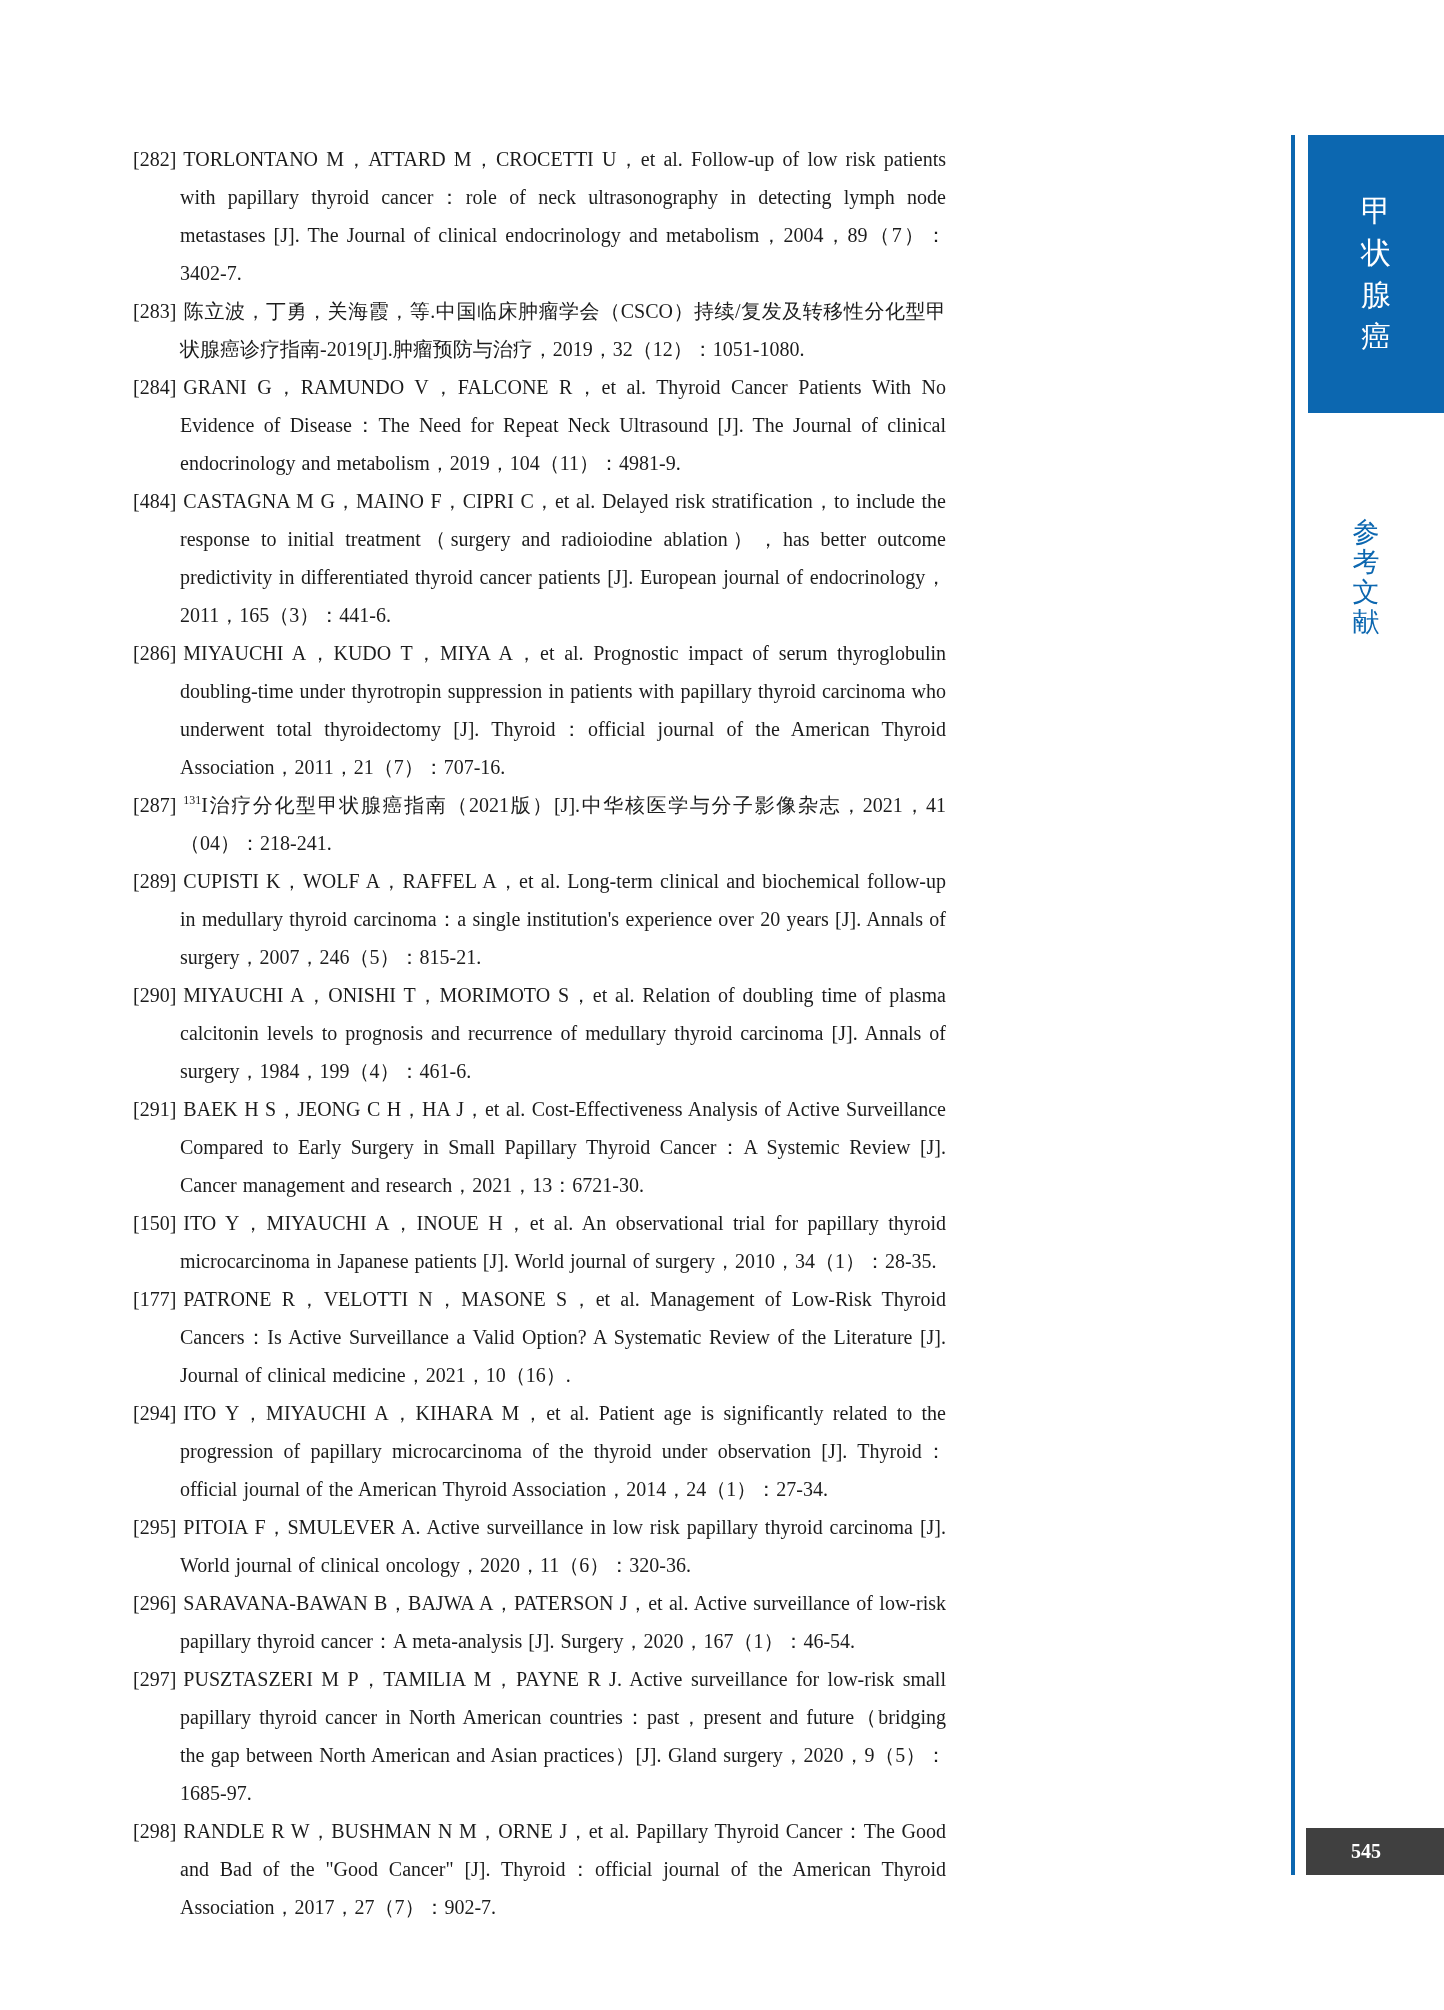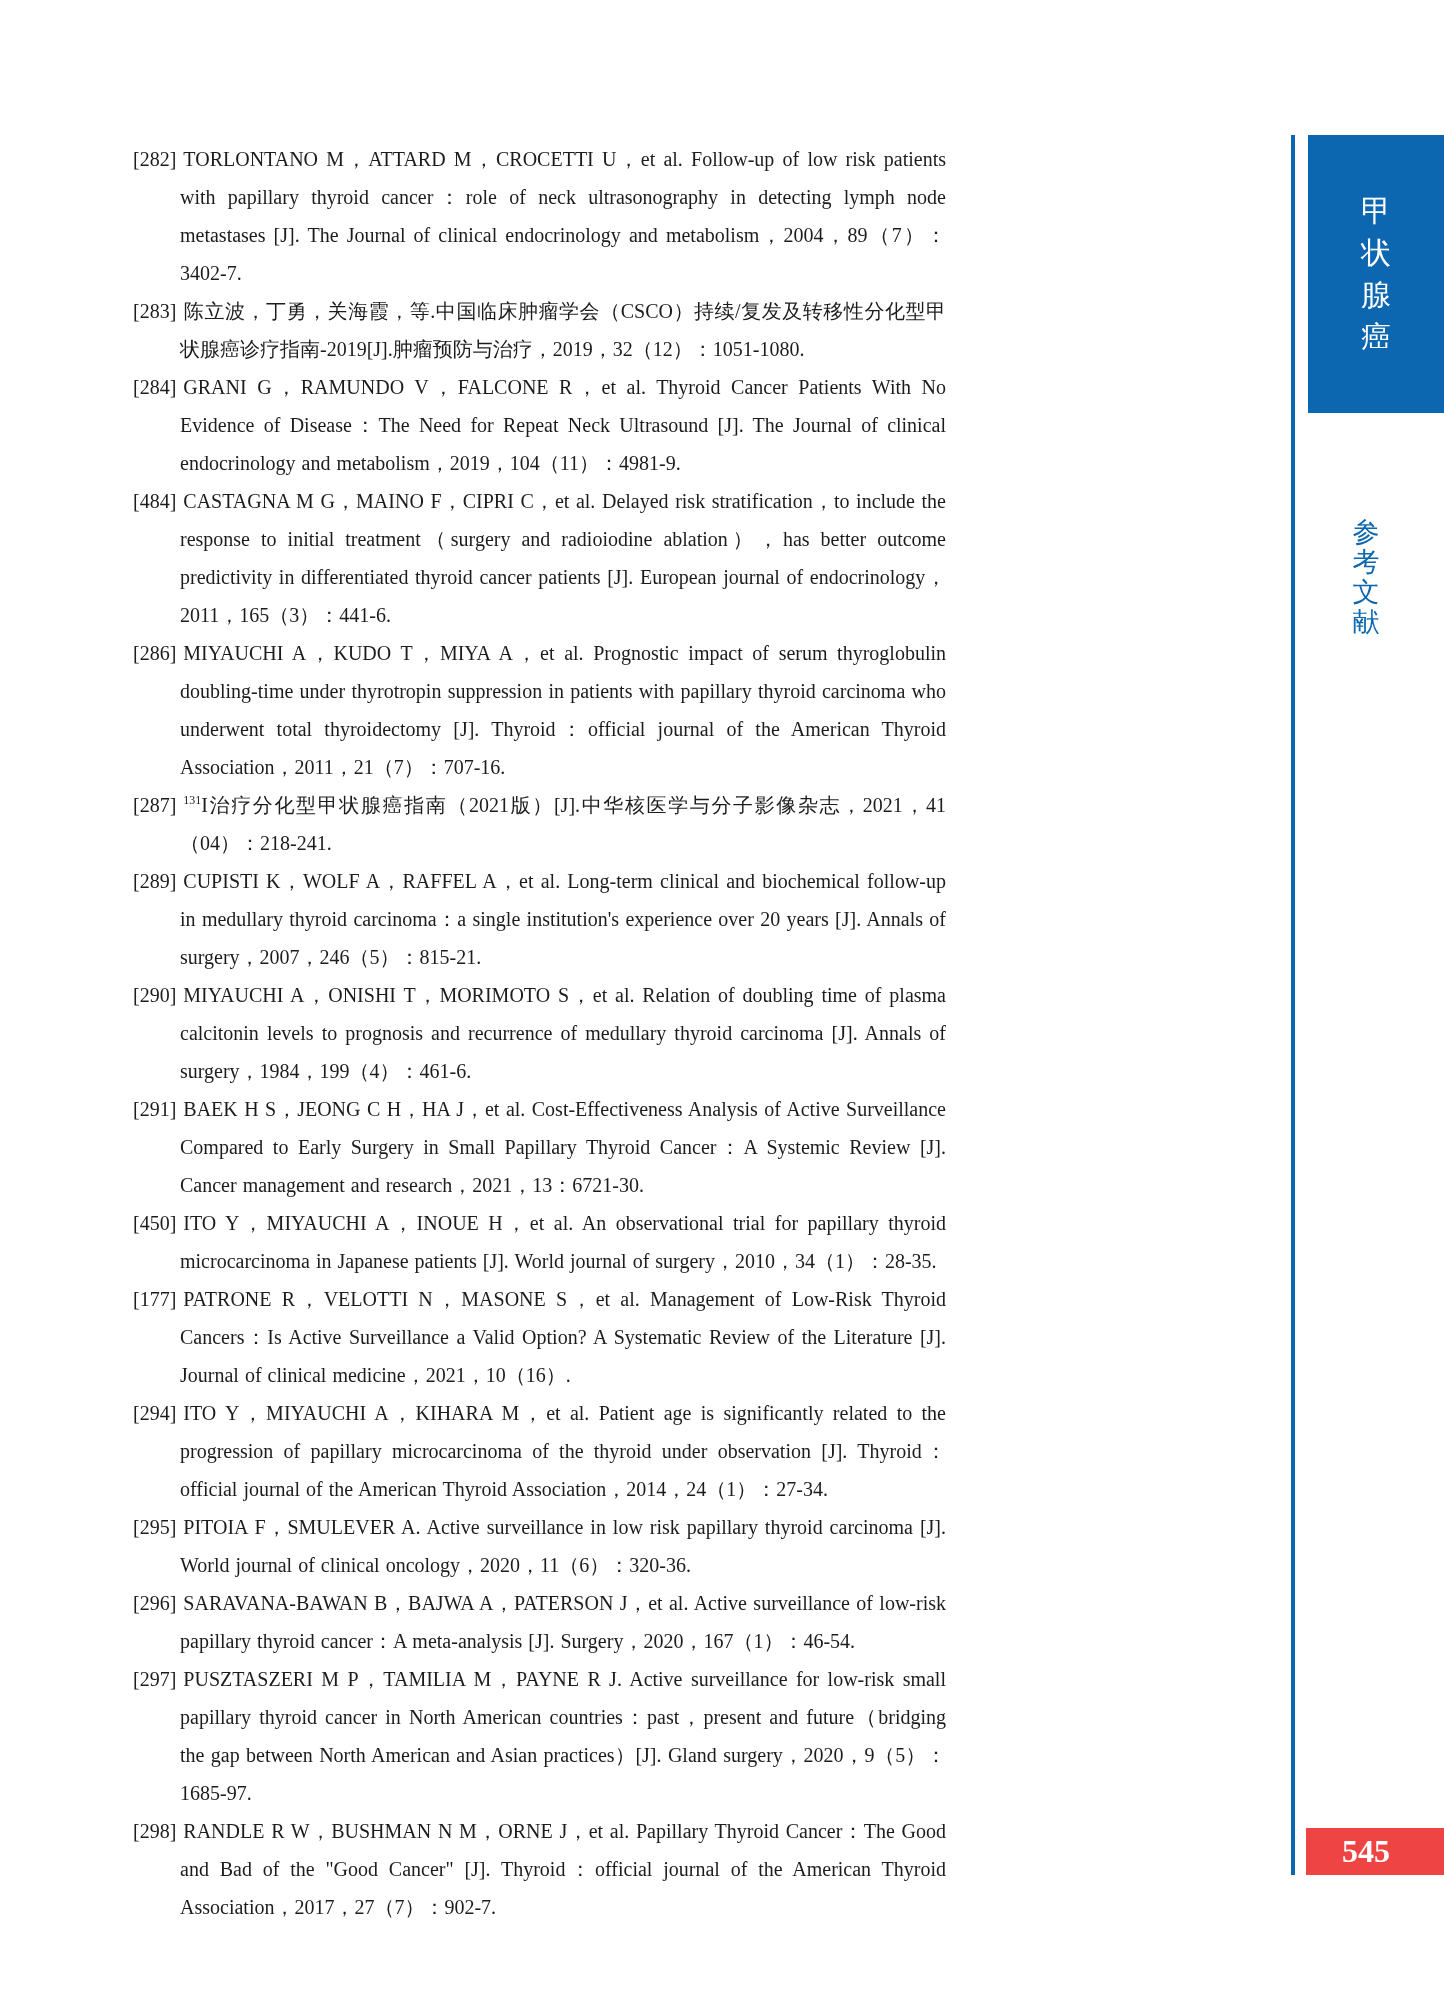--- a/index.html
+++ b/index.html
@@ -78,30 +78,30 @@
     font-size: 27px;
     line-height: 30px;
     font-family: "DejaVu Serif", serif;
   }
   .page-badge {
     position: absolute;
     left: 1306px;
     top: 1828px;
     width: 138px;
     height: 47px;
-    background: #ef4444;
+    background: #404040;
     color: #ffffff;
     display: flex;
     align-items: center;
     justify-content: center;
     padding-right: 18px;
     box-sizing: border-box;
     font-family: "Liberation Serif", serif;
     font-weight: bold;
-    font-size: 32px;
+    font-size: 20px;
   }
 </style>
 </head>
 <body>
 
 <div class="refs">
   <div class="ref">
     <span class="ref-label">[282]</span><span class="ref-text">TORLONTANO M，ATTARD M，CROCETTI U，et al. Follow-up of low risk patients with papillary thyroid cancer：role of neck ultrasonography in detecting lymph node metastases [J]. The Journal of clinical endocrinology and metabolism，2004，89（7）：3402-7.</span>
   </div>
 
@@ -132,21 +132,21 @@
 
   <div class="ref">
     <span class="ref-label">[290]</span><span class="ref-text">MIYAUCHI A，ONISHI T，MORIMOTO S，et al. Relation of doubling time of plasma calcitonin levels to prognosis and recurrence of medullary thyroid carcinoma [J]. Annals of surgery，1984，199（4）：461-6.</span>
   </div>
 
   <div class="ref">
     <span class="ref-label">[291]</span><span class="ref-text">BAEK H S，JEONG C H，HA J，et al. Cost-Effectiveness Analysis of Active Surveillance Compared to Early Surgery in Small Papillary Thyroid Cancer：A Systemic Review [J]. Cancer management and research，2021，13：6721-30.</span>
   </div>
 
   <div class="ref">
-    <span class="ref-label">[450]</span><span class="ref-text">ITO Y，MIYAUCHI A，INOUE H，et al. An observational trial for papillary thyroid microcarcinoma in Japanese patients [J]. World journal of surgery，2010，34（1）：28-35.</span>
+    <span class="ref-label">[150]</span><span class="ref-text">ITO Y，MIYAUCHI A，INOUE H，et al. An observational trial for papillary thyroid microcarcinoma in Japanese patients [J]. World journal of surgery，2010，34（1）：28-35.</span>
   </div>
 
   <div class="ref">
     <span class="ref-label">[177]</span><span class="ref-text">PATRONE R，VELOTTI N，MASONE S，et al. Management of Low-Risk Thyroid Cancers：Is Active Surveillance a Valid Option? A Systematic Review of the Literature [J]. Journal of clinical medicine，2021，10（16）.</span>
   </div>
 
   <div class="ref">
     <span class="ref-label">[294]</span><span class="ref-text">ITO Y，MIYAUCHI A，KIHARA M，et al. Patient age is significantly related to the progression of papillary microcarcinoma of the thyroid under observation [J]. Thyroid：official journal of the American Thyroid Association，2014，24（1）：27-34.</span>
   </div>
 

